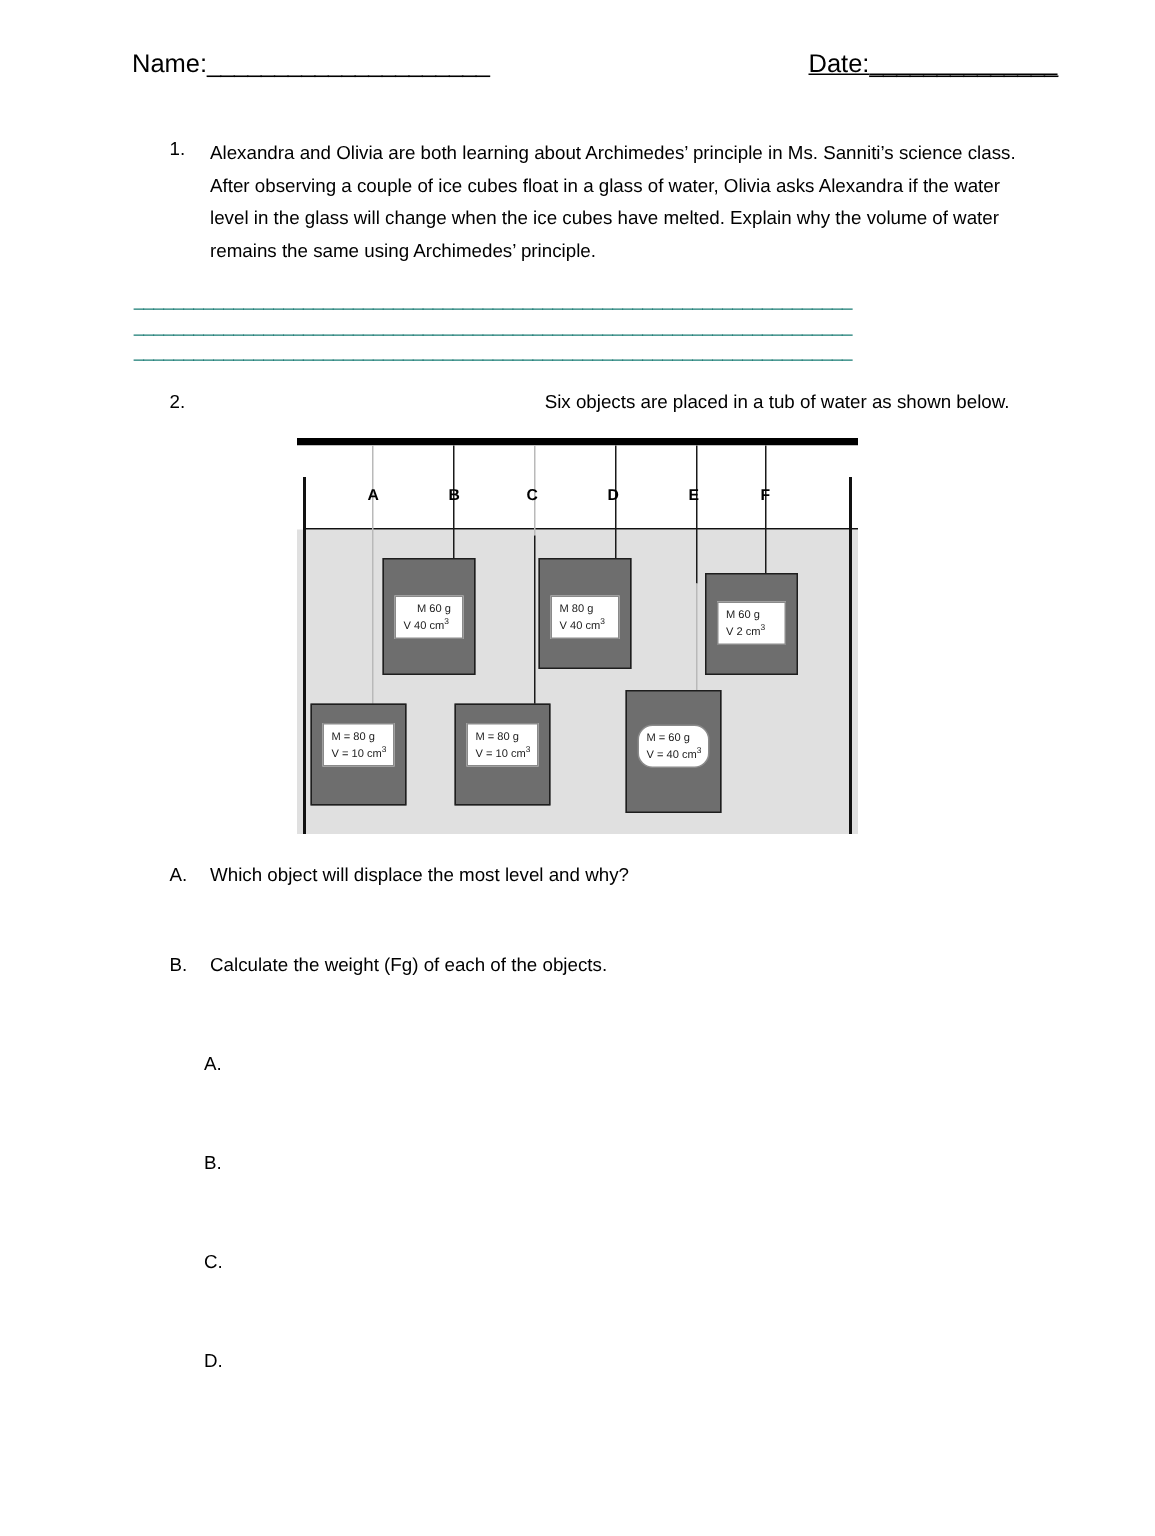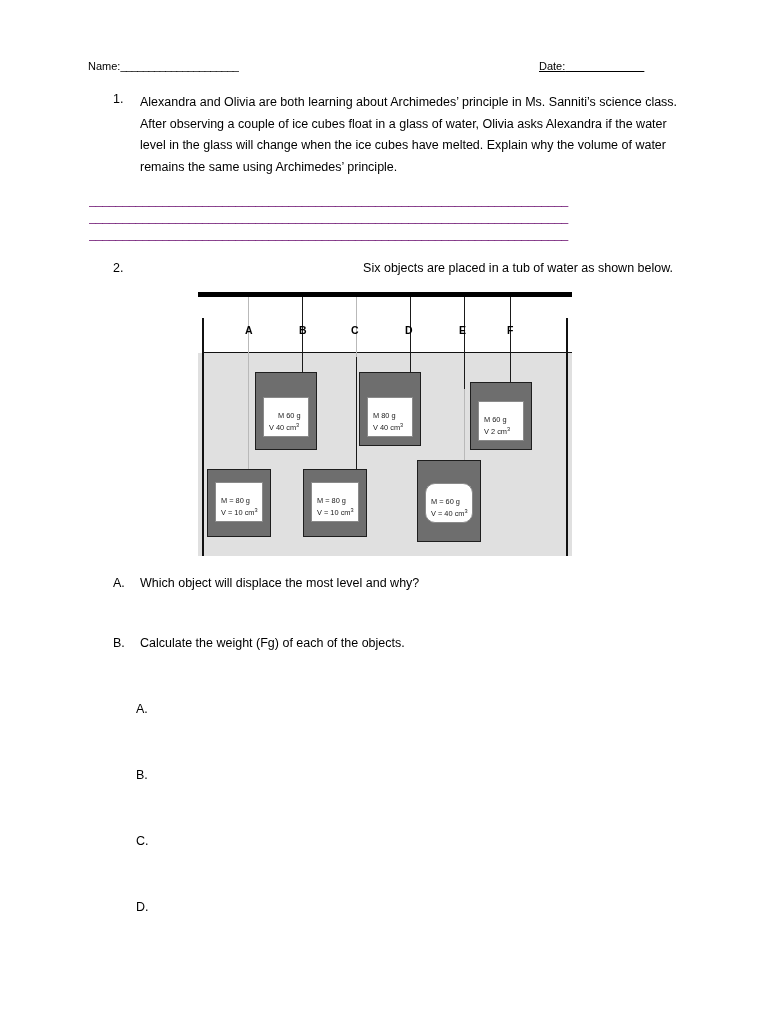--- a/index.html
+++ b/index.html
@@ -18,25 +18,25 @@
 
   .page {
     position: absolute;
     inset: 0;
     background: #ffffff;
   }
 
   
   .header {
     position: absolute;
-    top: 56px;
+    top: 33px;
     left: 88px;
     width: 594px;
     height: 20px;
-    font-size: 11px;
+    font-size: 17px;
     line-height: 20px;
     white-space: nowrap;
   }
   .header .name-block {
     position: absolute;
     left: 0;
     top: 0;
   }
   .header .title-block {
     position: absolute;
@@ -80,21 +80,21 @@
     left: 89px;
     width: 592px;
   }
   .answer-lines .aline {
     font-size: 12.5px;
     line-height: 17px;
     height: 17px;
     overflow: hidden;
     white-space: nowrap;
     letter-spacing: -0.3px;
-    color: #701a75;
+    color: #0f766e;
   }
 
   
   .q2 {
     position: absolute;
     top: 261px;
     left: 113px;
     width: 560px;
     font-size: 12.5px;
   }
@@ -175,21 +175,21 @@
     border: 1.3px solid #1e1e1e;
     box-sizing: border-box;
   }
   .obj .tag {
     position: absolute;
     left: 7px;
     right: 7px;
     background: #ffffff;
     border: 0.8px solid #8a8a8a;
     box-sizing: border-box;
-    padding: 13px 4px 3px 5px;
+    padding: 3px 4px 3px 5px;
     font-size: 7.4px;
     line-height: 9.6px;
     color: #1a1a1a;
     white-space: nowrap;
   }
   .obj .tag .sym {
     font-style: italic;
     font-weight: bold;
     display: inline-block;
     min-width: 9px;

